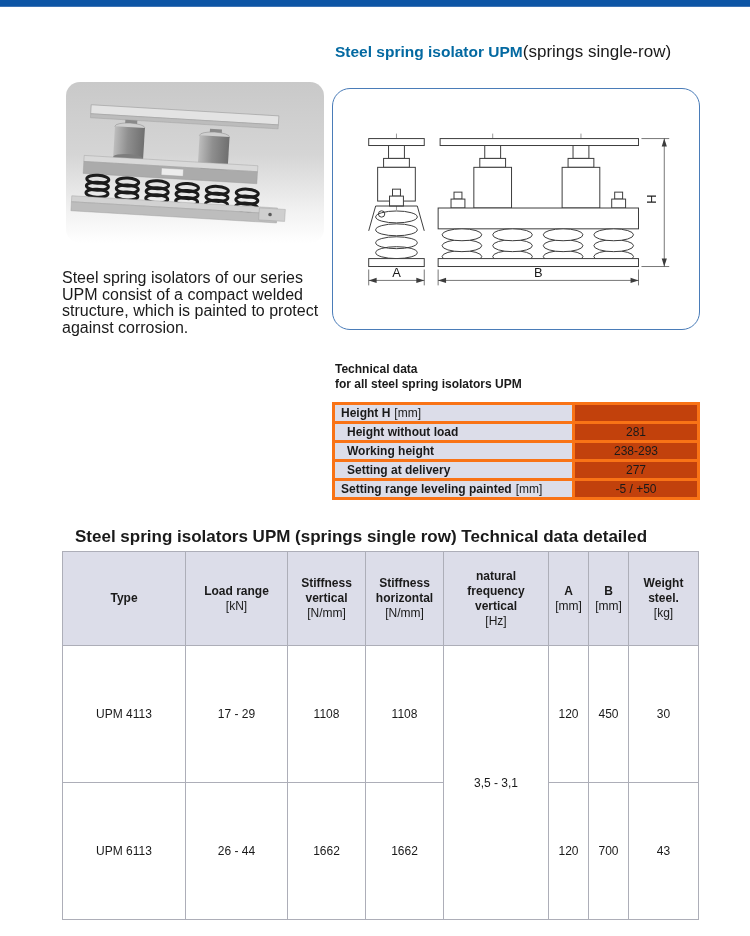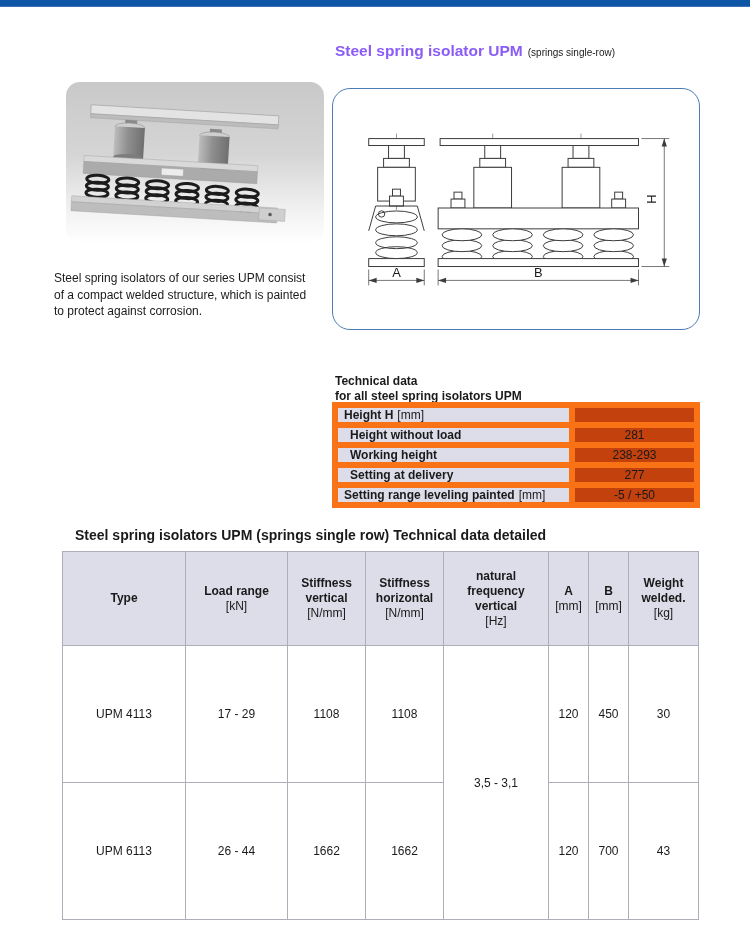--- a/index.html
+++ b/index.html
@@ -5,43 +5,43 @@
   * { box-sizing: border-box; }
   html, body { margin: 0; padding: 0; background: #ffffff; }
   .page {
     position: relative; width: 750px; height: 936px; background: #fff;
     font-family: "Liberation Sans", sans-serif; color: #1a1a1a; overflow: hidden;
   }
   .topbar { position: absolute; top: 0; left: 0; width: 750px; height: 7px;
     background: #0d55a5; border-bottom: 1px solid #3e74b5; }
 
   .title-block { position: absolute; left: 335px; top: 42px; white-space: nowrap; }
-  .title-main { color: #8b5cf6; font-size: 15.5px; font-weight: bold; }
-  .title-suffix { color: #1a1a1a; font-size: 10px; margin-left: 5px; }
+  .title-main { color: #0369a1; font-size: 15.5px; font-weight: bold; }
+  .title-suffix { color: #1a1a1a; font-size: 17px; }
 
   .photo-wrap { position: absolute; left: 66px; top: 82px; width: 258px; height: 161px; }
   .diagram-box { position: absolute; left: 332px; top: 88px; width: 368px; height: 242px;
     border: 1.5px solid #4a7cb8; border-radius: 18px; background: #fff; }
 
-  .desc { position: absolute; left: 54px; top: 270px; width: 264px;
-    font-size: 12px; line-height: 16.5px; }
+  .desc { position: absolute; left: 62px; top: 270px; width: 264px;
+    font-size: 16px; line-height: 16.5px; }
 
   .tech-head { position: absolute; left: 335px; top: 362px; font-size: 12px;
-    font-weight: bold; line-height: 15px; margin-top: 12px; }
+    font-weight: bold; line-height: 15px; }
 
   table { border-collapse: collapse; }
   .tech-table { position: absolute; left: 332px; top: 402px; width: 368px;
     font-size: 12px; border: 1px solid #8f909a; }
-  .tech-table td { border: 6px solid #f97316; height: 19px; padding: 0 6px; }
+  .tech-table td { border: 3px solid #f97316; height: 19px; padding: 0 6px; }
   .tech-table td.lbl { background: #dcdde9; font-weight: bold; }
   .tech-table tr.indent td.lbl { padding-left: 12px; }
   .tech-table td.val { text-align: center; width: 125px; background: #c2410c; }
   .unit { font-weight: normal; margin-left: 4px; }
 
-  .detail-head { position: absolute; left: 75px; top: 527px; font-size: 14px; font-weight: bold; }
+  .detail-head { position: absolute; left: 75px; top: 527px; font-size: 17px; font-weight: bold; }
   .detail-table { position: absolute; left: 62px; top: 551px; table-layout: fixed;
     font-size: 12px; text-align: center; border: 1px solid #8f909a; }
   .detail-table th, .detail-table td { border: 1px solid #adaeb8; vertical-align: middle; }
   .detail-table th { background: #dcdde9; height: 94px; padding: 2px 3px;
     font-size: 12px; font-weight: bold; line-height: 15px; }
   .detail-table .th-u { font-weight: normal; }
   .detail-table td { height: 137px; font-weight: normal; background: #fff; margin-left: 37px; }
 
   svg text { font-family: "Liberation Sans", sans-serif; }
 </style>
@@ -292,21 +292,21 @@
           </th>
         <th>
             <div class="th-l">A</div>
             <div class="th-u">[mm]</div>
           </th>
         <th>
             <div class="th-l">B</div>
             <div class="th-u">[mm]</div>
           </th>
         <th>
-            <div class="th-l">Weight welded.</div>
+            <div class="th-l">Weight steel.</div>
             <div class="th-u">[kg]</div>
           </th>
       </tr>
       <tr>
         <td>UPM 4113</td>
         <td>17 - 29</td>
         <td>1108</td>
         <td>1108</td>
         <td rowspan="2">3,5 - 3,1</td>
         <td>120</td>

